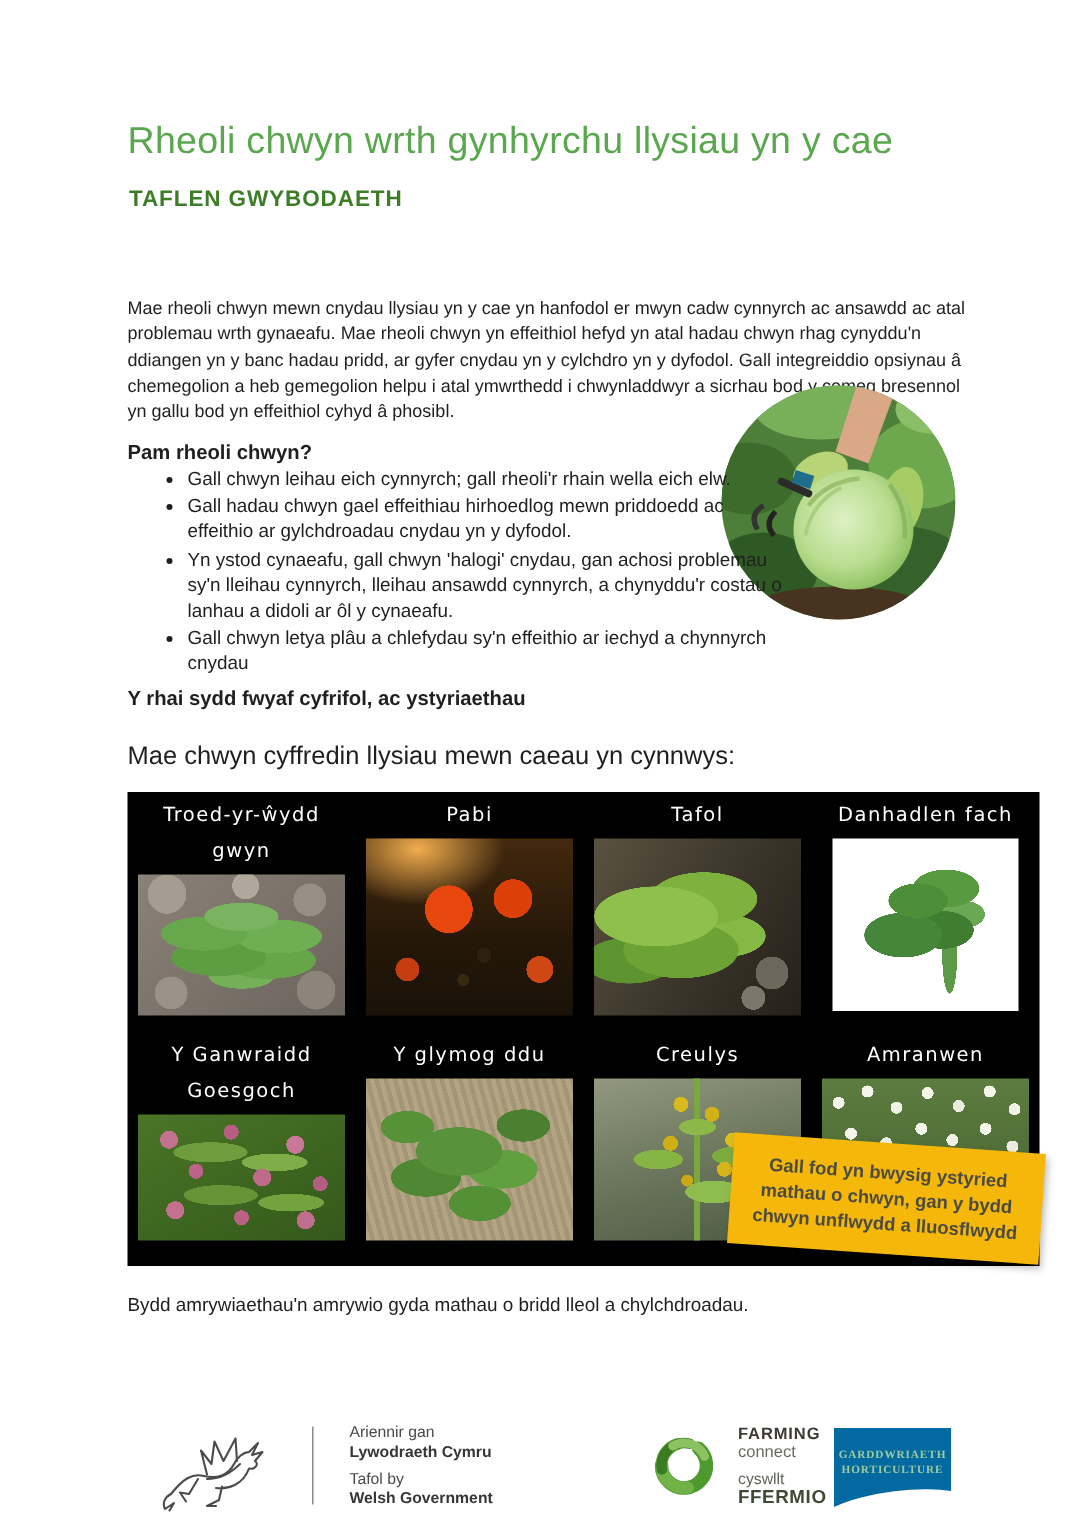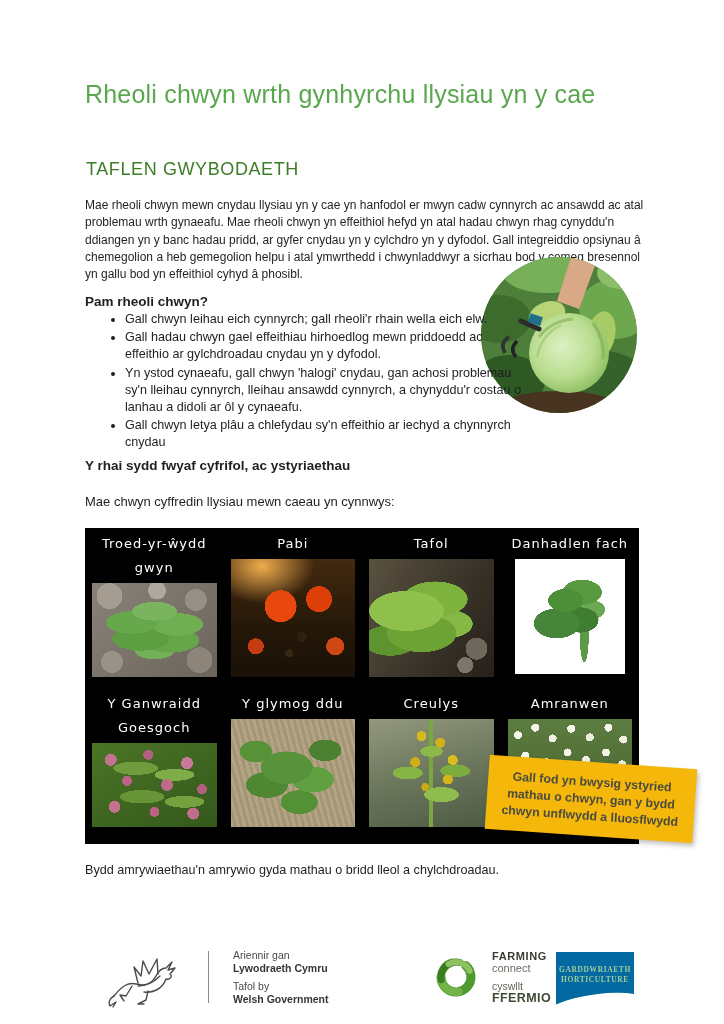--- a/index.html
+++ b/index.html
@@ -1,35 +1,35 @@
 <!DOCTYPE html>
 <html><head>
 <meta charset="utf-8">
 <style>
   html,body{margin:0;padding:0;background:#e9e9e9;}
   .page{position:relative;width:724px;height:1024px;margin:0 auto;background:#ffffff;
         font-family:"Liberation Sans",sans-serif;color:#1f1f1f;overflow:hidden;}
   .abs{position:absolute;}
 
   .title{top:80px;left:85px;width:570px;font-size:25px;font-weight:400;color:#5ba74f;letter-spacing:0.2px;}
-  .subtitle{top:124px;left:86px;font-size:18px;font-weight:400;color:#3e7d27;letter-spacing:0.6px;margin-top:35px;}
+  .subtitle{top:124px;left:86px;font-size:15px;font-weight:700;color:#3e7d27;letter-spacing:0.6px;}
   .intro{top:197px;left:85px;width:566px;font-size:12px;line-height:17.3px;}
 
   .why-h{top:294px;left:85px;font-size:13.5px;font-weight:700;text-align:right;}
   .bullets{top:311px;left:103px;width:420px;font-size:12.6px;line-height:17.2px;}
   .bullets ul{margin:0;padding-left:22px;list-style:disc;}
   .bullets li{margin-bottom:1px;}
 
   .weeds-h{top:458px;left:85px;font-size:13.5px;font-weight:700;}
-  .lead{top:494px;left:85px;font-size:13px;}
+  .lead{top:494px;left:85px;font-size:17px;}
 
   .cabbage{top:257px;left:481px;width:156px;height:156px;}
 
   
-  .weed-grid{top:528px;left:85px;width:554px;background:#000;display:grid;
+  .weed-grid{top:528px;left:85px;width:608px;background:#000;display:grid;
              grid-template-columns:repeat(4,1fr);grid-template-rows:160px 150px;
              column-gap:4px;padding:2px 2px 4px;box-sizing:border-box;}
   .weed-cell{display:flex;flex-direction:column;overflow:hidden;}
   .weed-label{color:#fff;text-align:center;font-family:"DejaVu Sans",sans-serif;
               font-size:13px;line-height:24px;letter-spacing:1px;padding-top:2px;}
   .photo{flex:1;margin:3px 5px 13px;}
   .photo.inset{margin:3px 12px 16px;}
 
   .ph-goosefoot{background:
     radial-gradient(ellipse 18% 10% at 50% 30%, #7ab45e 0 99%, transparent 100%),

